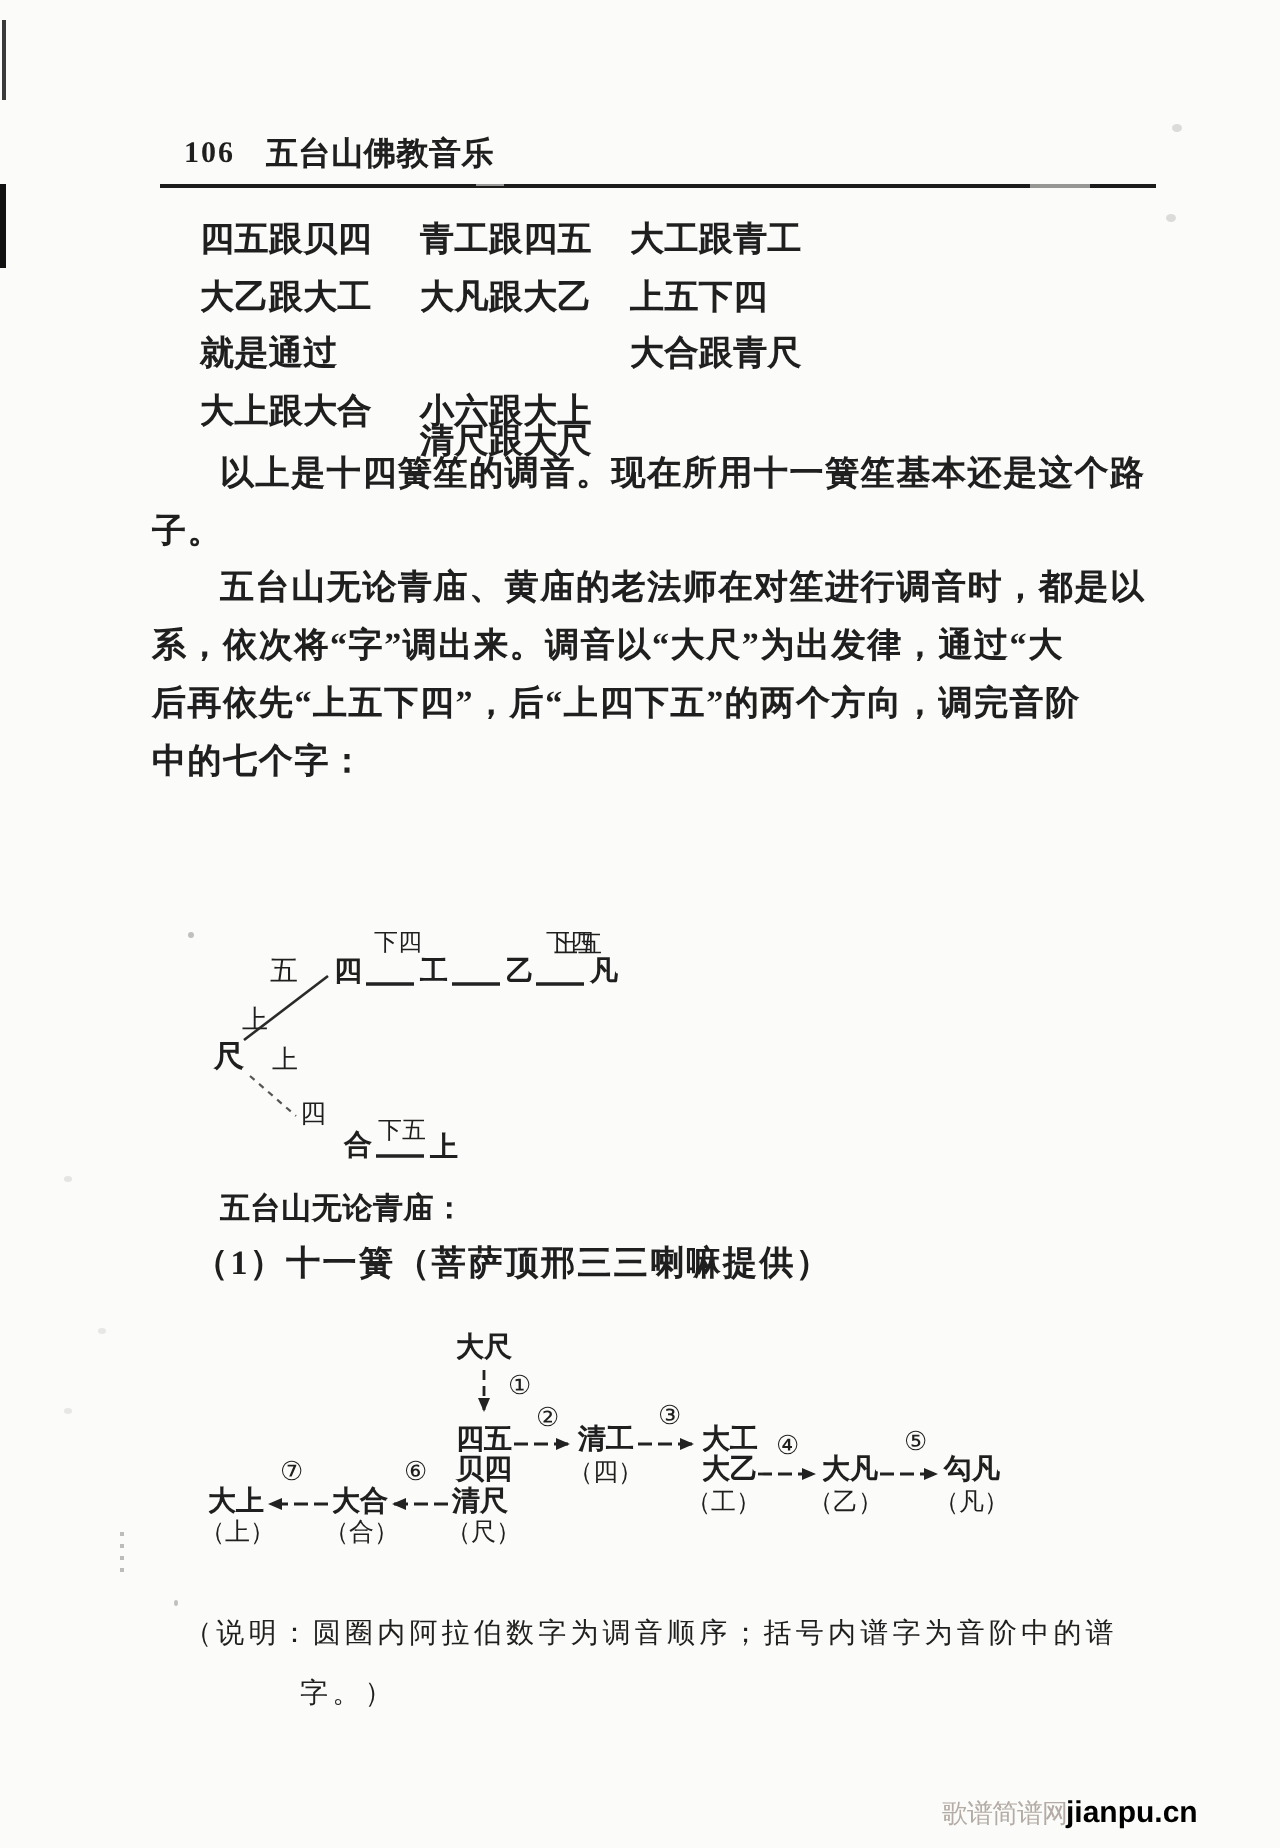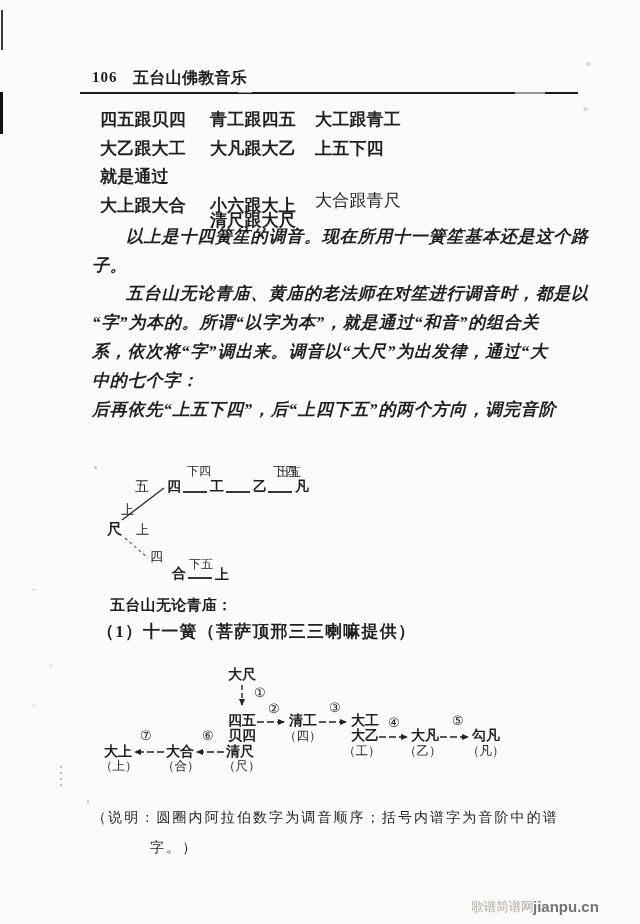--- a/index.html
+++ b/index.html
@@ -7,33 +7,33 @@
   .page{
     position:relative;
     width:640px;height:924px;
     margin:0 auto;
     background:#fbfbf9;
     overflow:hidden;
     font-family:"Liberation Serif","DejaVu Serif",serif;
     color:#1f1f1f;
   }
   .t{position:absolute;line-height:1;white-space:nowrap;color:#1f1f1f;}
-  .para{position:absolute;left:92px;width:500px;font-style:italic;}
+  .para{position:absolute;left:76px;width:500px;}
   .para .ln{height:29px;line-height:29px;font-size:17px;letter-spacing:0.8px;font-weight:600;white-space:nowrap;}
   .para .indent{padding-left:34px;}
   .list-row span{position:absolute;font-size:17px;font-weight:700;letter-spacing:0.2px;line-height:1;}
   .rule{position:absolute;background:#1c1c1c;}
   .rule-fade{position:absolute;background:rgba(251,251,249,0.55);}
   .edge{position:absolute;background:#111;}
   .speck{position:absolute;background:#bbb;border-radius:50%;}
   svg.overlay{position:absolute;left:0;top:0;pointer-events:none;}
   .node{font-weight:700;}
   .badge{font-weight:400;}
   .wm-gray{color:#b3aba4;font-family:"Liberation Sans","DejaVu Sans",sans-serif;}
-  .wm-orange{color:#737373;font-family:"Liberation Sans","DejaVu Sans",sans-serif;font-weight:700;}
+  .wm-orange{color:#000000;font-family:"Liberation Sans","DejaVu Sans",sans-serif;font-weight:700;}
 </style>
 </head>
 <body>
 
 <div class="page">
 
   <div class="edge" style="left:1px;top:10px;width:2px;height:40px;background:#3a3a3a;"></div>
   <div class="edge" style="left:0;top:92px;width:3px;height:42px;"></div>
   <div class="speck" style="left:586px;top:62px;width:5px;height:4px;opacity:.5;"></div>
   <div class="speck" style="left:583px;top:107px;width:5px;height:4px;opacity:.5;"></div>
@@ -52,53 +52,52 @@
 
   <div class="list-row">
     <span class="t" style="left:100px;top:111px;font-size:17px;font-weight:700;">四五跟贝四</span>
     <span class="t" style="left:210px;top:111px;font-size:17px;font-weight:700;text-align:right;">青工跟四五</span>
     <span class="t" style="left:315px;top:111px;font-size:17px;font-weight:700;">大工跟青工</span>
     <span class="t" style="left:100px;top:140px;font-size:17px;font-weight:700;">大乙跟大工</span>
     <span class="t" style="left:210px;top:140px;font-size:17px;font-weight:700;">大凡跟大乙</span>
     <span class="t" style="left:315px;top:140px;font-size:17px;font-weight:700;">上五下四</span>
     <span class="t" style="left:100px;top:168px;font-size:17px;font-weight:700;">就是通过</span>
     <span class="t" style="left:210px;top:168px;font-size:17px;font-weight:700;margin-top:44px;">清尺跟大尺</span>
-    <span class="t" style="left:315px;top:168px;font-size:17px;font-weight:400;margin-top:24px;">大合跟青尺</span>
+    <span class="t" style="left:315px;top:168px;font-size:17px;font-weight:700;">大合跟青尺</span>
     <span class="t" style="left:100px;top:197px;font-size:17px;font-weight:700;">大上跟大合</span>
     <span class="t" style="left:210px;top:197px;font-size:17px;font-weight:700;">小六跟大上</span>
   </div>
 
   <div class="para" style="top:222px;">
     <div class="ln indent">以上是十四簧笙的调音。现在所用十一簧笙基本还是这个路</div>
     <div class="ln">子。</div>
   </div>
 
   <div class="para" style="top:279px;">
     <div class="ln indent">五台山无论青庙、黄庙的老法师在对笙进行调音时，都是以</div>
-    <div class="ln">“字”为本的。所谓“以字为本”，就是通过“和音”的组合关</div>
     <div class="ln">系，依次将“字”调出来。调音以“大尺”为出发律，通过“大</div>
+    <div class="ln">后再依先“上五下四”，后“上四下五”的两个方向，调完音阶</div>
     <div class="ln">中的七个字：</div>
-    <div class="ln">后再依先“上五下四”，后“上四下五”的两个方向，调完音阶</div>
   </div>
 
   <div>
     <span class="t node" style="left:107px;top:522px;font-size:15px;">尺</span>
     <span class="t" style="left:121px;top:503px;font-size:13px;">上</span>
     <span class="t" style="left:135px;top:480px;font-size:14px;">五</span>
     <span class="t" style="left:136px;top:523px;font-size:13px;">上</span>
     <span class="t" style="left:150px;top:550px;font-size:13px;">四</span>
     <span class="t node" style="left:167px;top:480px;font-size:14px;">四</span>
     <span class="t node" style="left:210px;top:480px;font-size:14px;">工</span>
     <span class="t node" style="left:253px;top:480px;font-size:14px;">乙</span>
     <span class="t node" style="left:295px;top:480px;font-size:14px;">凡</span>
     <span class="t" style="left:187px;top:465px;font-size:12px;">下四</span>
     <span class="t" style="left:230px;top:466px;font-size:12px;margin-left:47px;">上五</span>
     <span class="t" style="left:273px;top:465px;font-size:12px;">下四</span>
     <span class="t node" style="left:172px;top:567px;font-size:14px;">合</span>
-    <span class="t" style="left:189px;top:559px;font-size:12px;font-family:Liberation Mono, monospace;">下五</span>
+    <span class="t" style="left:189px;top:559px;font-size:12px;">下五</span>
     <span class="t node" style="left:215px;top:568px;font-size:14px;">上</span>
   </div>
 
   <span class="t" style="left:110px;top:598px;font-size:15px;font-weight:700;letter-spacing:0.3px;">五台山无论青庙：</span>
   <span class="t" style="left:97px;top:623px;font-size:17px;font-weight:700;letter-spacing:1.2px;">（1）十一簧（菩萨顶邢三三喇嘛提供）</span>
 
   <div>
     <span class="t node" style="left:228px;top:668px;font-size:14px;">大尺</span>
     <span class="t badge" style="left:254px;top:686px;font-size:13px;">①</span>
     <span class="t badge" style="left:268px;top:702px;font-size:13px;">②</span>

